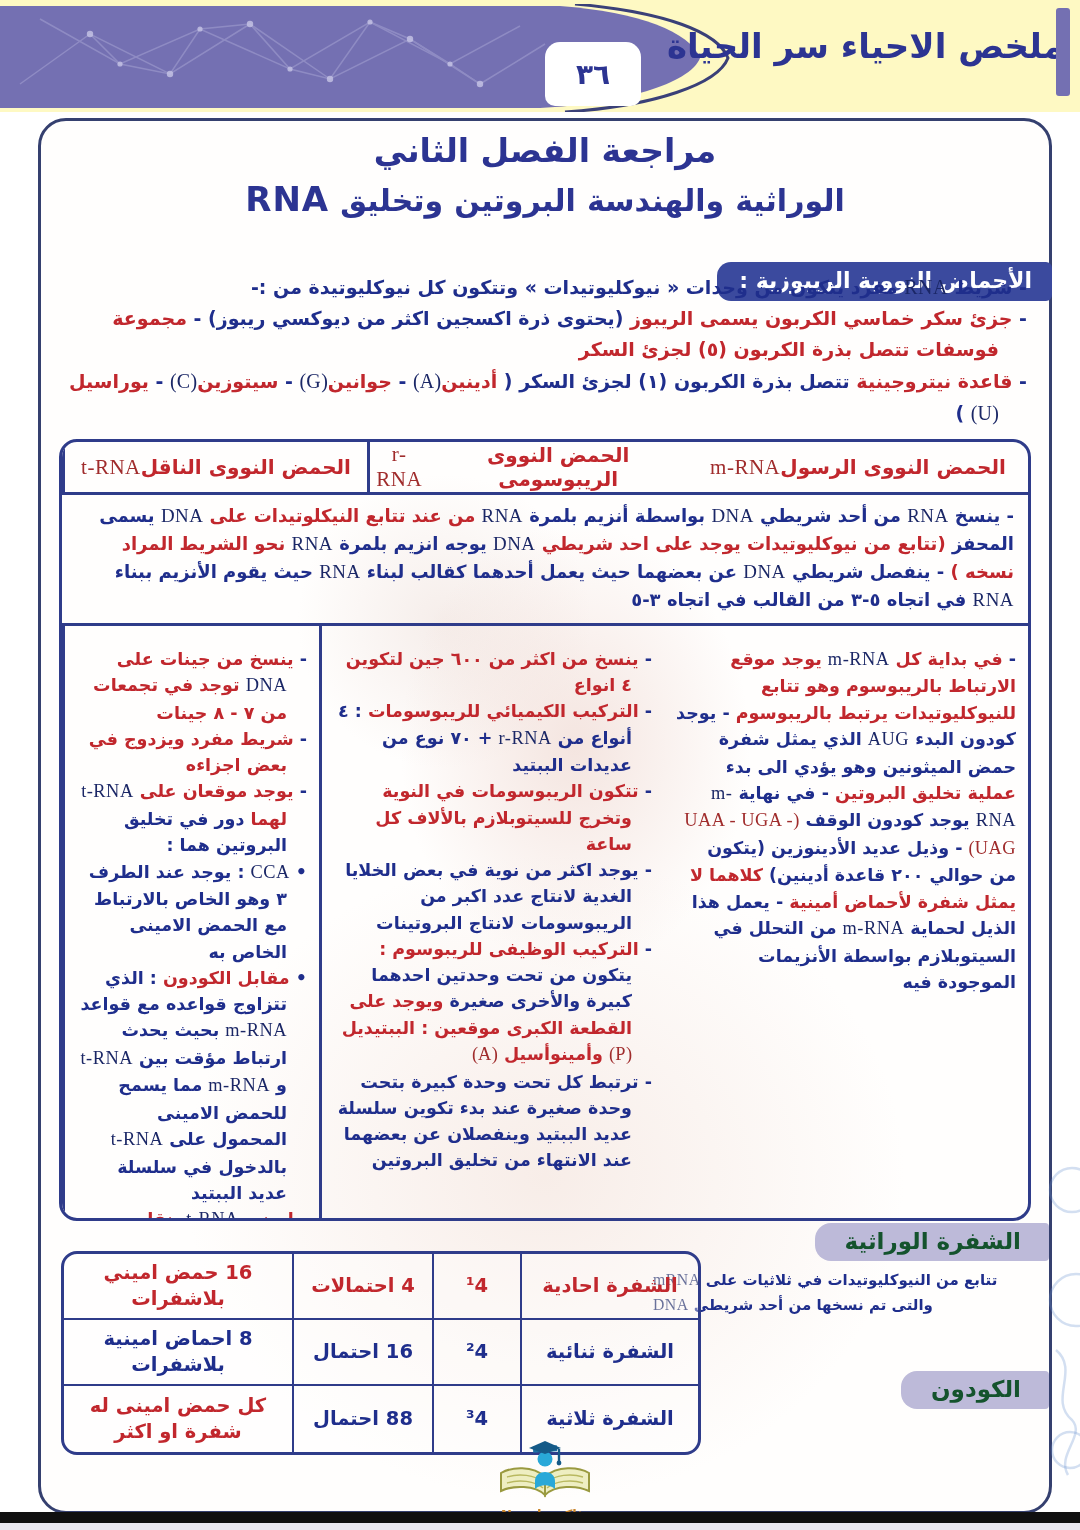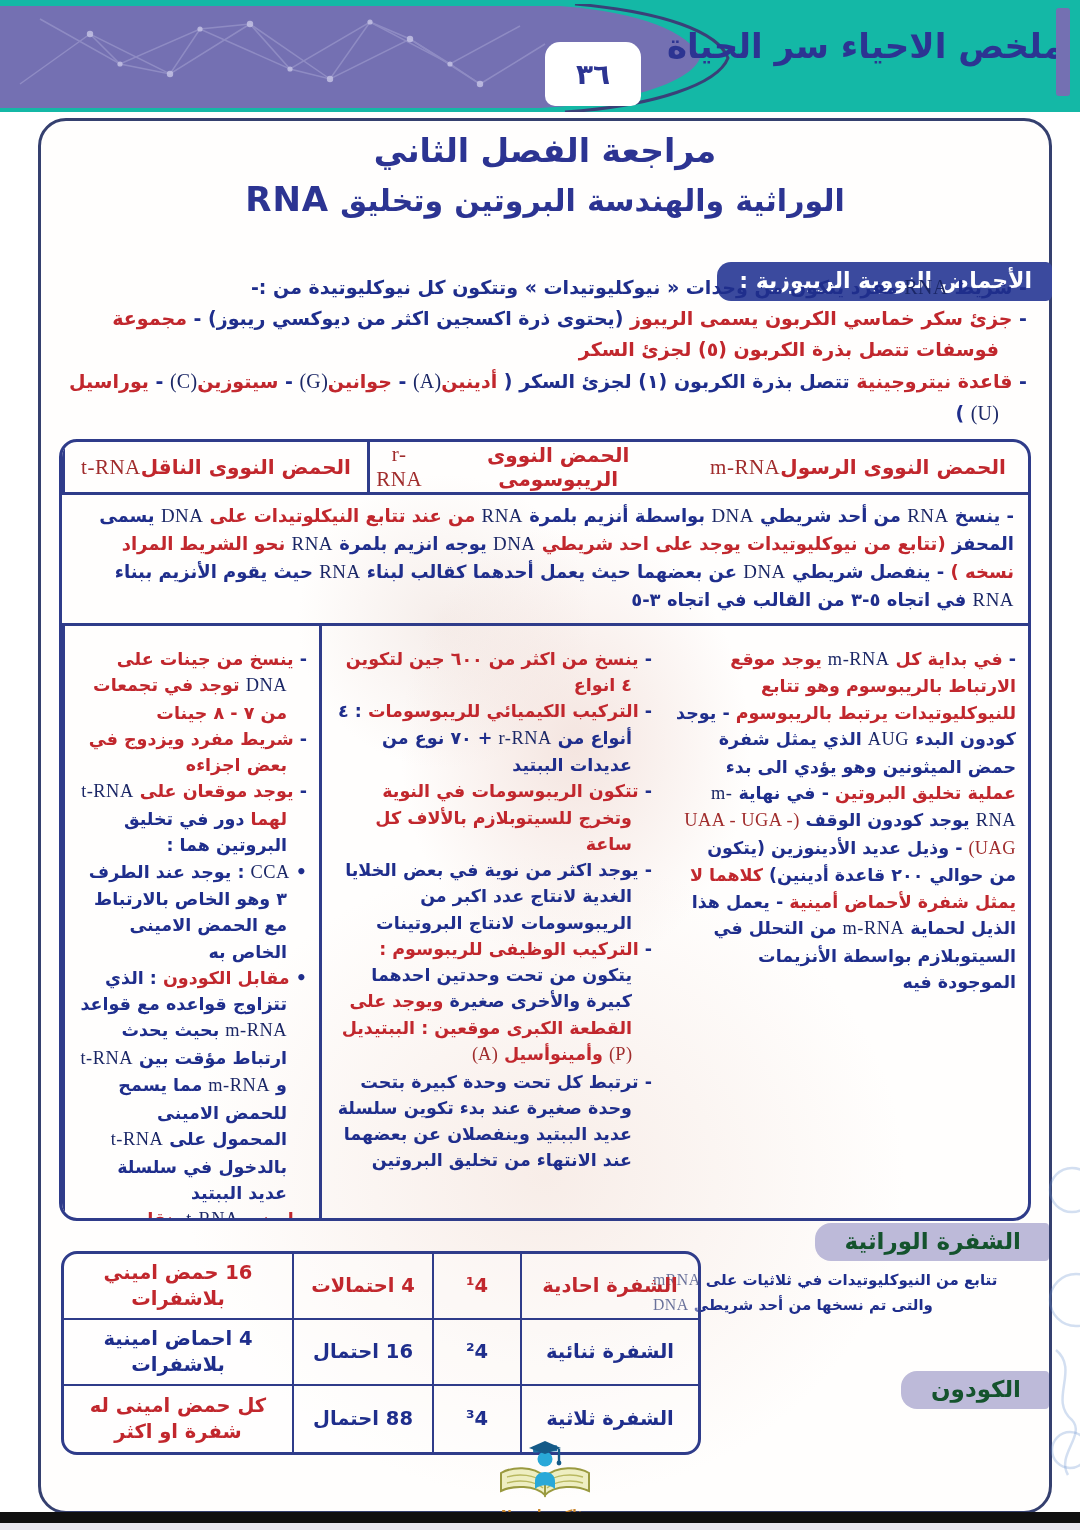--- a/index.html
+++ b/index.html
@@ -2,21 +2,21 @@
 <html lang="ar"><head>
 <meta charset="utf-8">
 <style>
   html,body{margin:0;padding:0;}
   body{
     width:1080px;height:1530px;position:relative;overflow:hidden;
     background:#ffffff;
     font-family:"DejaVu Sans","Liberation Sans",sans-serif;
   }
   
-  .hdr{position:absolute;left:0;top:0;width:1080px;height:112px;background:#14b8a6;}
+  .hdr{position:absolute;left:0;top:0;width:1080px;height:112px;background:#fef9c3;}
   .banner-svg{position:absolute;left:0;top:4px;}
   .num-tab{
     position:absolute;left:545px;top:42px;width:96px;height:64px;
     background:#ffffff;border-radius:15px 15px 10px 10px;
     display:flex;align-items:center;justify-content:center;
     color:#2c3492;font-size:28px;font-weight:bold;
   }
   .brand{
     position:absolute;top:26px;right:16px;
     color:#2c3492;font-size:34px;font-weight:bold;direction:rtl;white-space:nowrap;
@@ -225,21 +225,21 @@
       <div class="td c0 r1">
         <span class="sg-b">الشفرة ثنائية</span>
       </div>
       <div class="td c1 r1">
         <span class="sg-b">²4</span>
       </div>
       <div class="td c2 r1">
         <span class="sg-b">16 احتمال</span>
       </div>
       <div class="td c3 r1">
-        <span class="sg-b">4 احماض امينية بلاشفرات</span>
+        <span class="sg-b">8 احماض امينية بلاشفرات</span>
       </div>
       <div class="td c0 r2">
         <span class="sg-b">الشفرة ثلاثية</span>
       </div>
       <div class="td c1 r2">
         <span class="sg-b">³4</span>
       </div>
       <div class="td c2 r2">
         <span class="sg-b">88 احتمال</span>
       </div>

